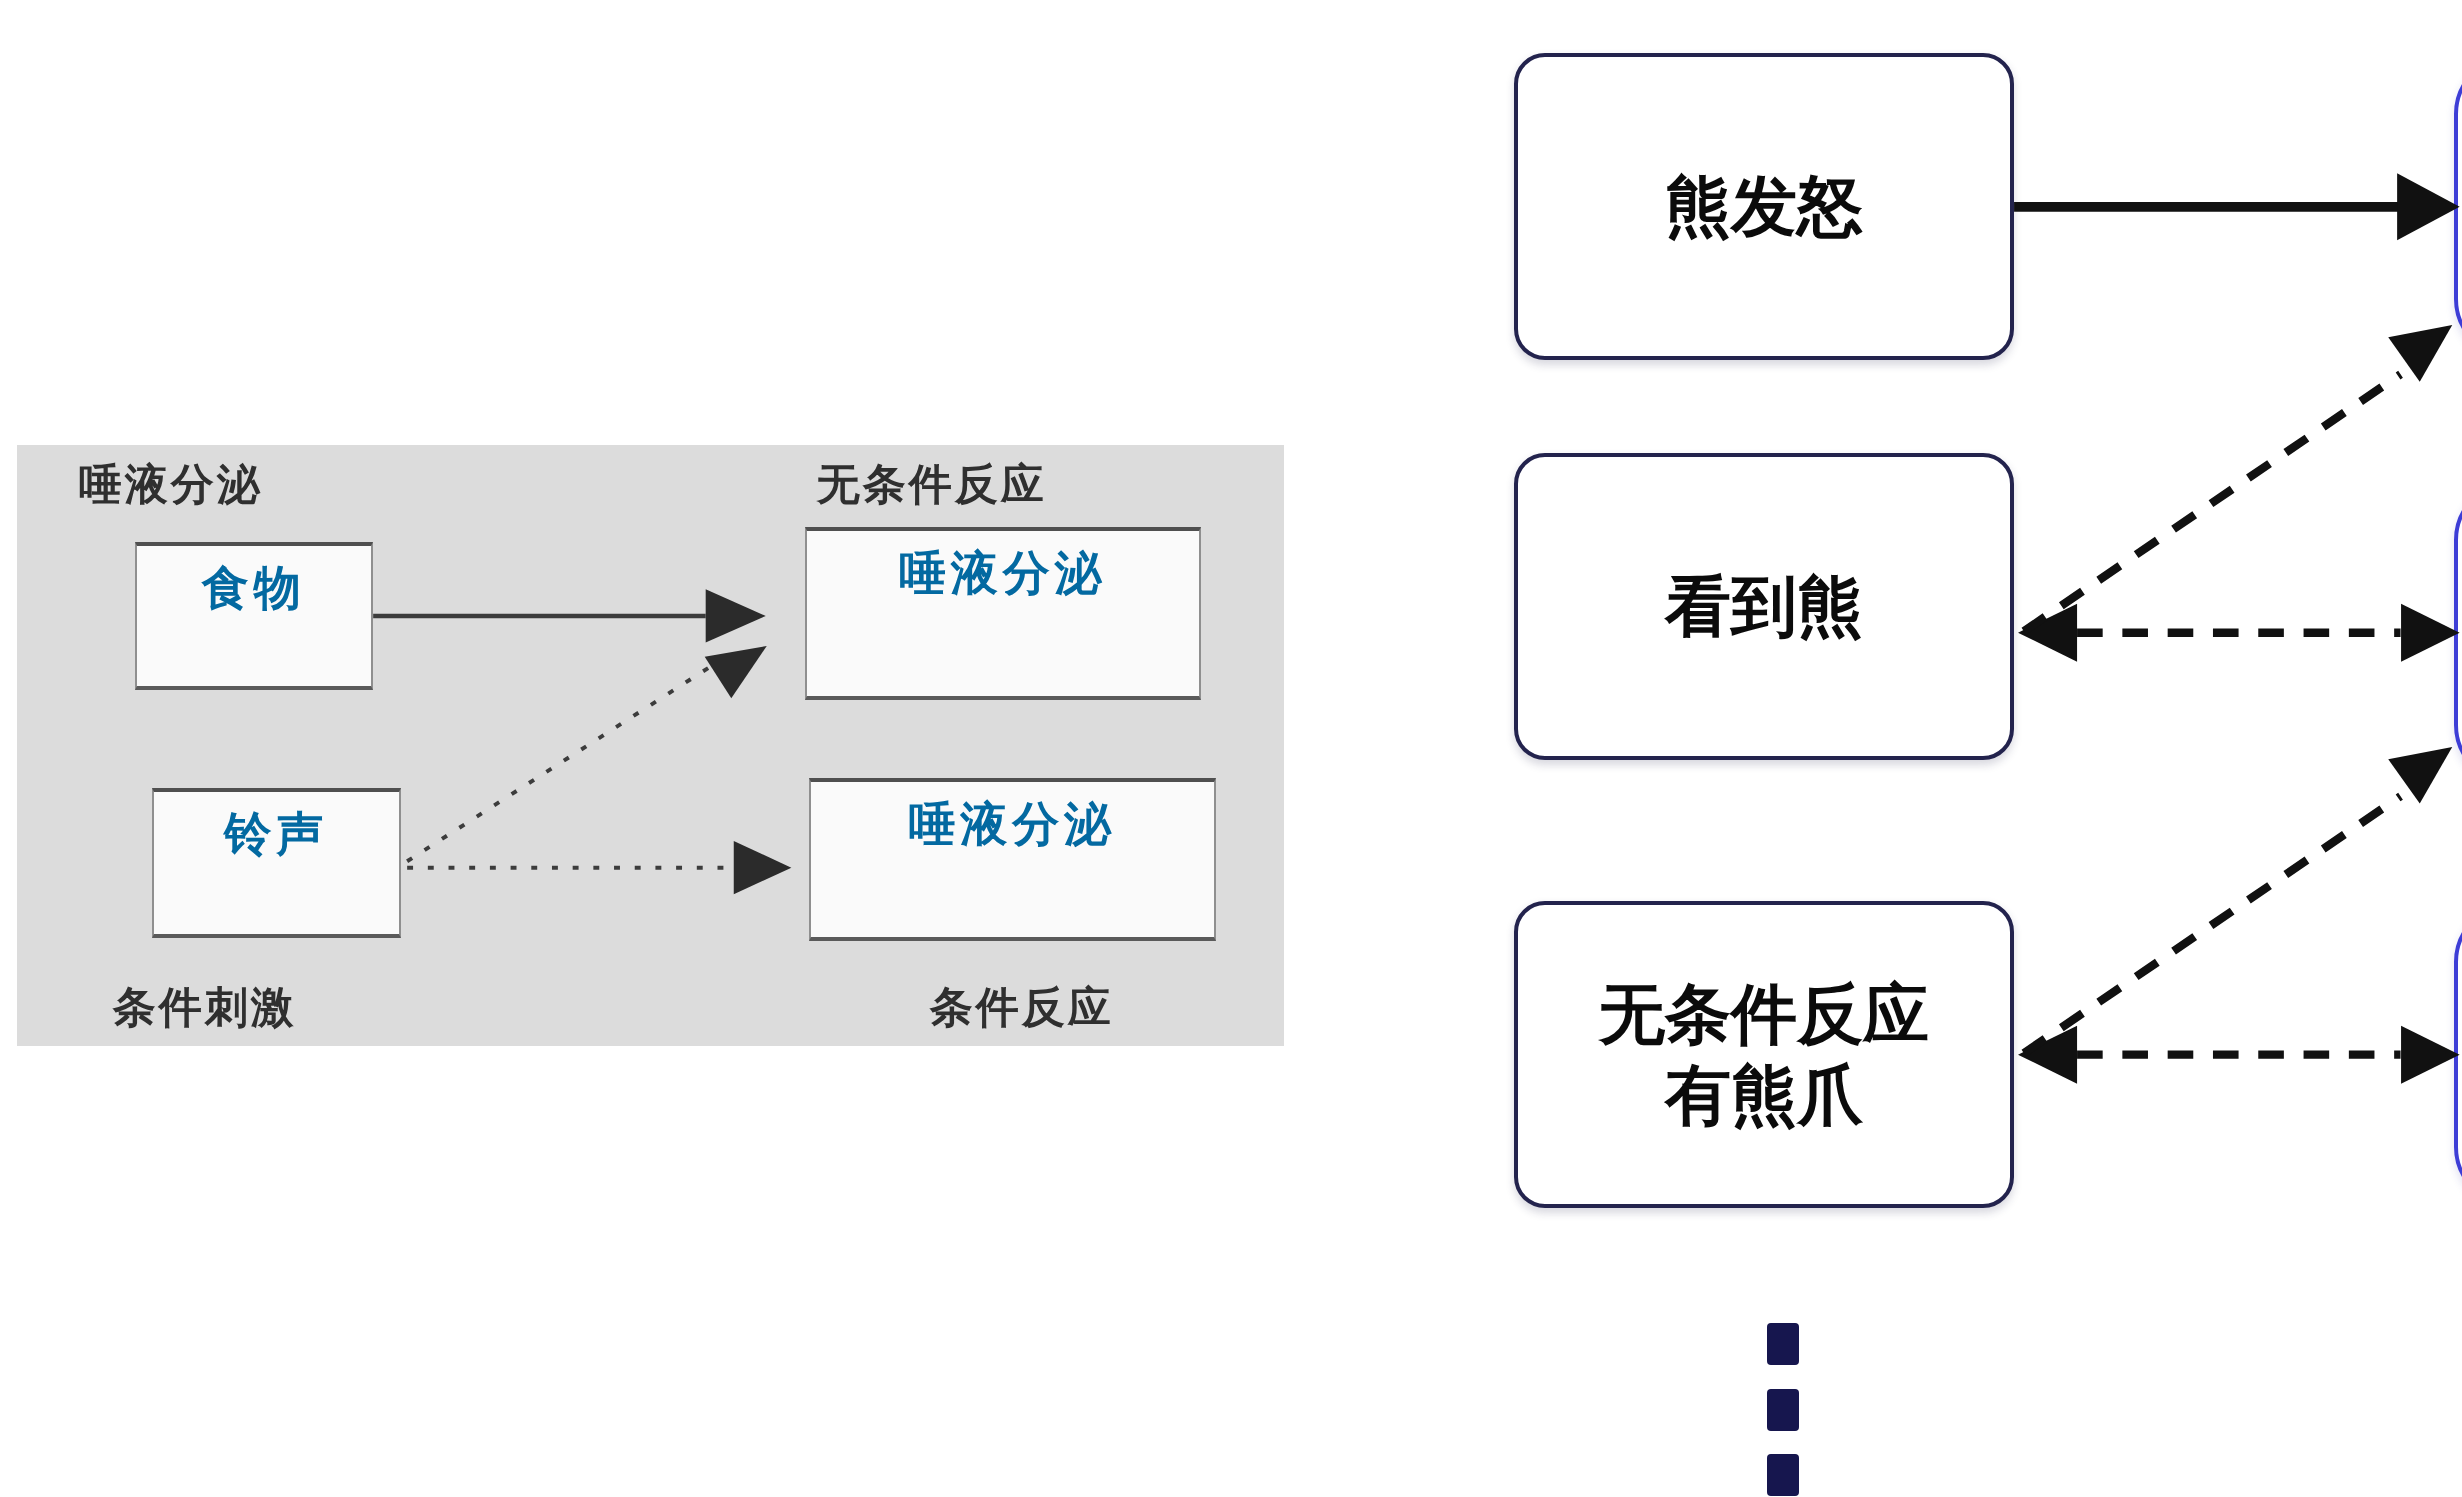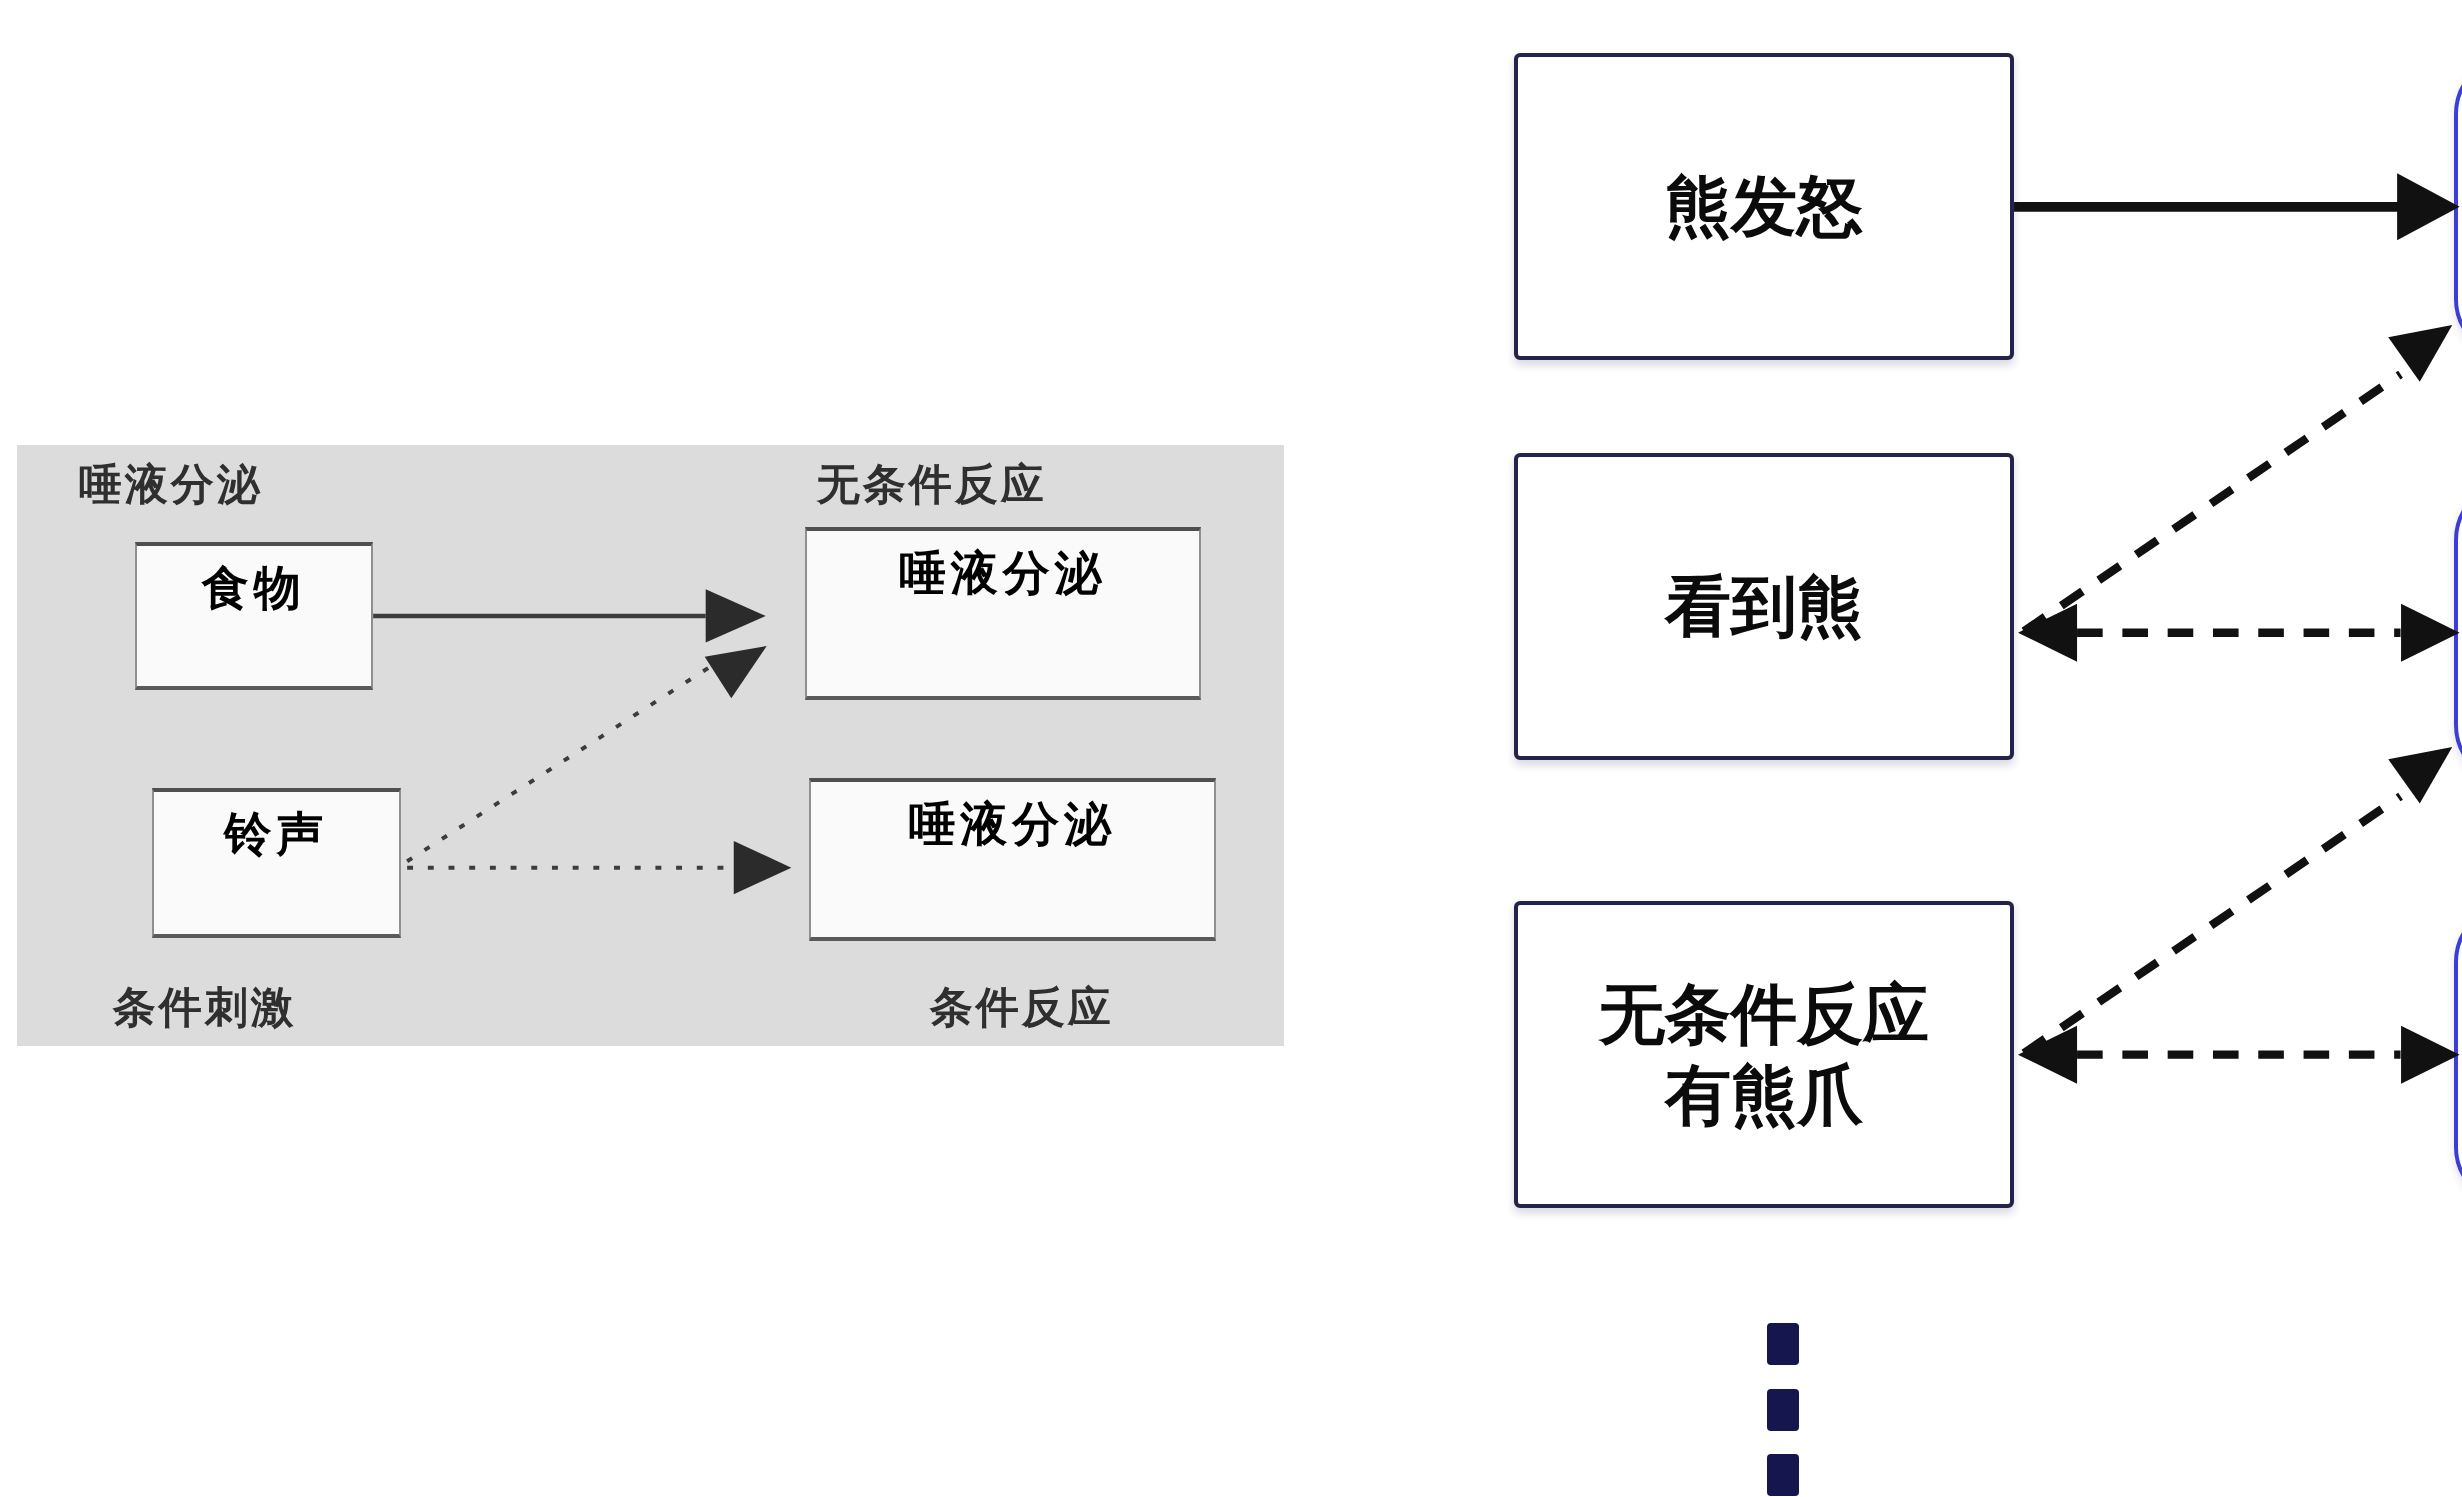--- a/index.html
+++ b/index.html
@@ -5,26 +5,26 @@
   html,body{margin:0;padding:0;background:#ffffff;}
   .canvas{position:relative;width:3306px;height:1498px;background:#ffffff;overflow:hidden;
           font-family:"Liberation Sans", sans-serif;}
 
   
   .pavlov{position:absolute;left:16.7px;top:445px;width:1267px;height:601px;background:#dcdcdc;}
   .pv-label{position:absolute;font-size:43px;font-weight:bold;color:#2f2f2f;letter-spacing:3px;white-space:nowrap;}
   .pv-box{position:absolute;background:#fafafa;border-left:2px solid #8f8f8f;border-right:2px solid #8f8f8f;
           border-top:4.9px solid #4f4f4f;border-bottom:4.9px solid #5a5a5a;box-sizing:border-box;
           display:flex;justify-content:center;align-items:flex-start;padding-top:10.8px;
-          font-size:47px;font-weight:bold;color:#000000;letter-spacing:4.9px;}
+          font-size:47px;font-weight:bold;color:#0369a1;letter-spacing:4.9px;}
   .pv-svg{position:absolute;left:0;top:0;}
 
   
   .state-box{position:absolute;left:1514px;width:500px;height:307px;background:#ffffff;
-             border:4.4px solid #23234d;border-radius:6px;box-sizing:border-box;
+             border:4.4px solid #23234d;border-radius:31px;box-sizing:border-box;
              display:flex;justify-content:center;align-items:center;text-align:center;
              font-size:66px;color:#0b0b0b;white-space:pre-line;line-height:1.22;
              box-shadow:0 4.9px 8.9px rgba(40,40,80,0.18);}
   .value-box{position:absolute;left:2454px;width:498px;height:303px;background:#ffffff;
              border:4.4px solid #3d3dd6;border-radius:59px;box-sizing:border-box;
              display:flex;justify-content:center;align-items:center;text-align:center;
              font-size:66px;color:#0b0b0b;box-shadow:0 4.9px 8.9px rgba(50,50,160,0.15);}
   .bold-cn{font-weight:bold;}
   .arrows-svg{position:absolute;left:1502px;top:0;}
   .dot{position:absolute;width:31.5px;height:42px;border-radius:3.9px;}

